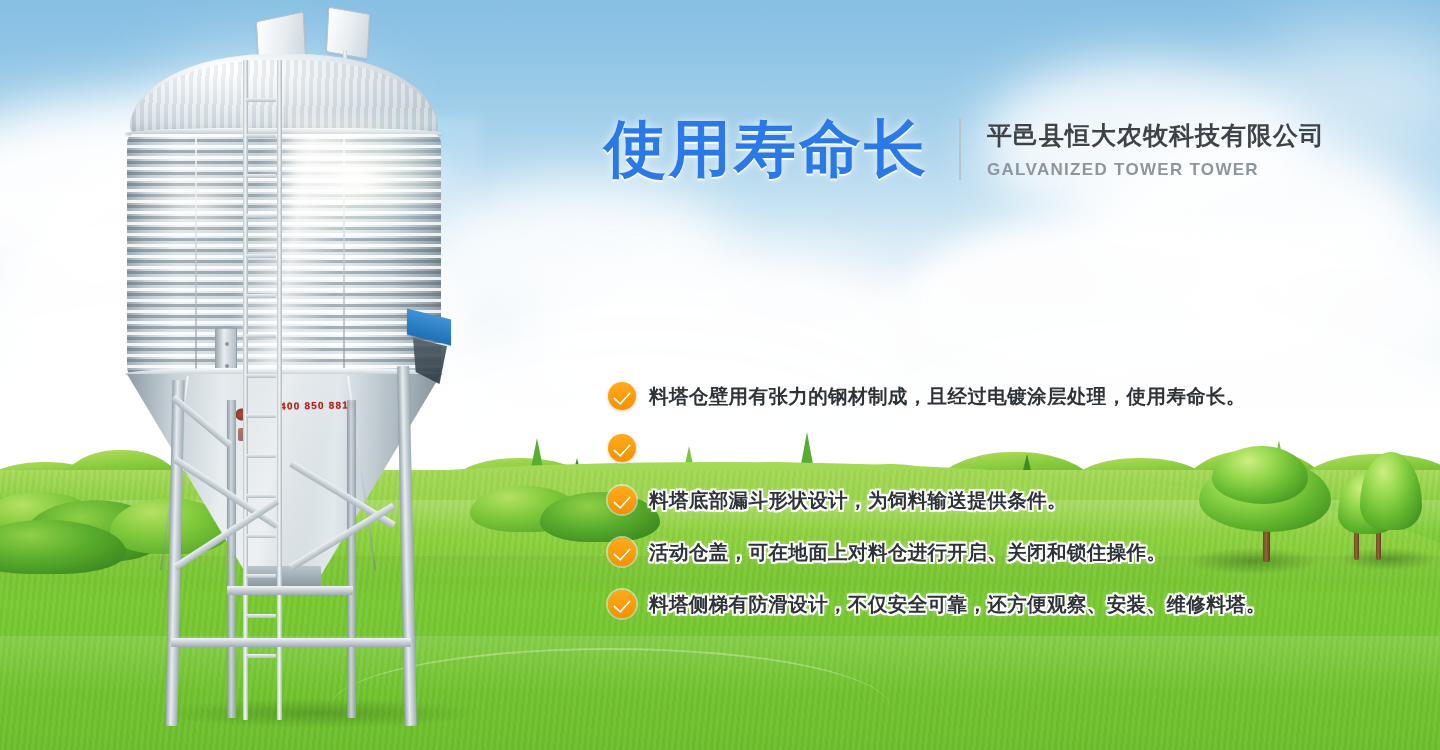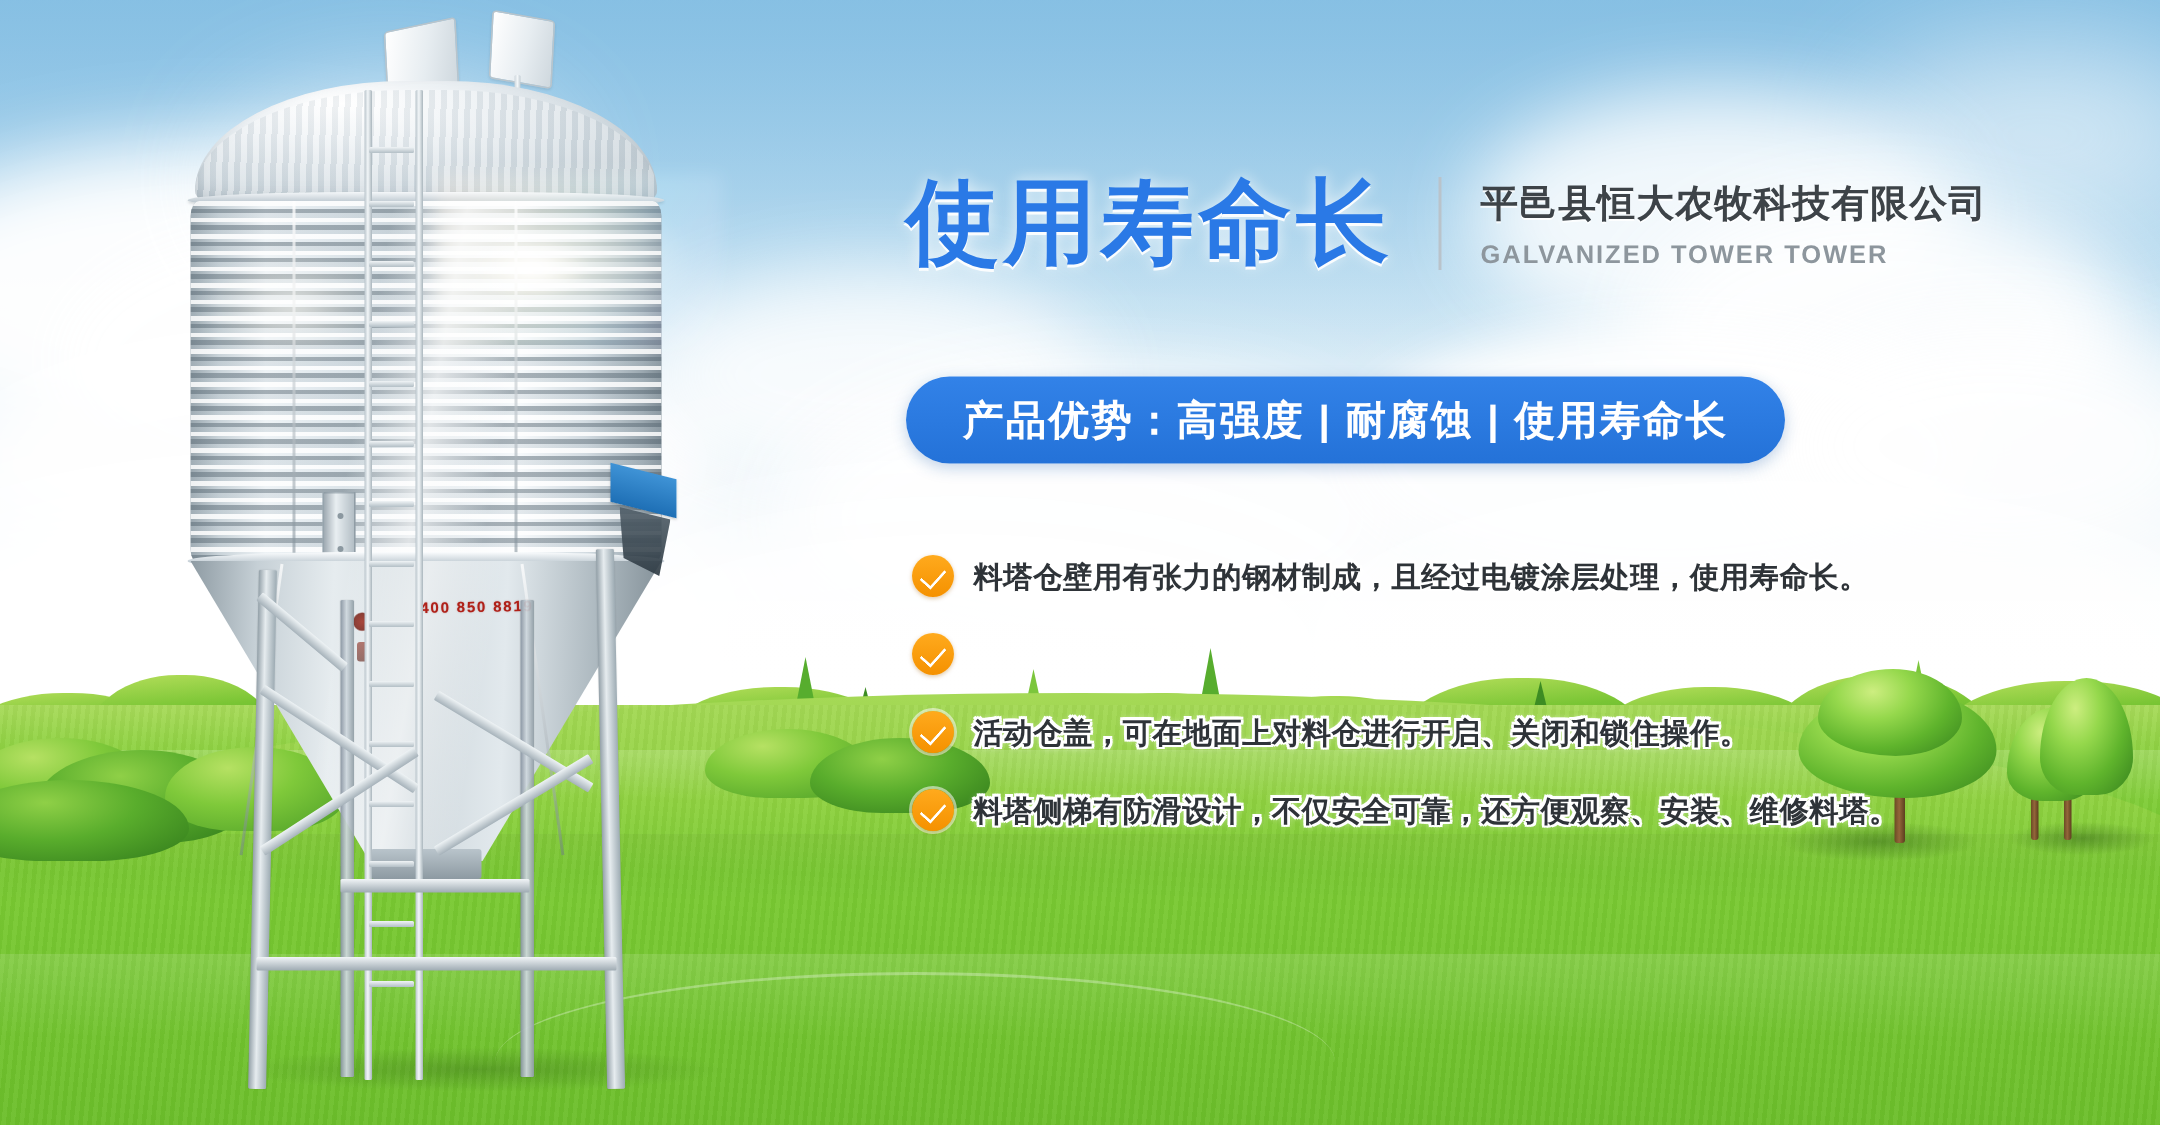--- a/index.html
+++ b/index.html
@@ -348,21 +348,21 @@
   }
   .pill-text{
     color:#ffffff; font-size:27px; font-weight:bold; letter-spacing:1.5px; white-space:nowrap;
   }
 
   .features{
     position:absolute; left:608px; top:358px; width:700px;
     display:flex; flex-direction:column;
   }
   .feat{
-    display:flex; align-items:center; gap:13px; height:52px;
+    display:flex; align-items:flex-end; gap:13px; height:52px;
   }
   .check{
     flex:0 0 auto; width:28px; height:28px; border-radius:50%;
     background:linear-gradient(180deg,#ffaa1d,#f59100);
     box-shadow:0 1px 3px rgba(160,95,0,.35), 0 0 0 2px rgba(255,255,255,.55);
     position:relative;
   }
   .check::after{
     content:""; position:absolute; left:9px; top:6px;
     width:8px; height:14px; border:solid #ffffff; border-width:0 2.6px 2.6px 0;
@@ -536,35 +536,36 @@
 
   <div class="headline-row">
     <div class="headline">使用寿命长</div>
     <div class="hl-divider"></div>
     <div class="co-block">
       <div class="co-name">平邑县恒大农牧科技有限公司</div>
       <div class="co-sub">GALVANIZED TOWER TOWER</div>
     </div>
   </div>
 
-  <div class="pill">
-    <span class="pill-text">产品优势：高强度 | 耐腐蚀 | 使用寿命长</span>
-  </div>
 
   <div class="features">
 
     <div class="feat">
       <span class="check"></span>
       <span class="feat-text">料塔仓壁用有张力的钢材制成，且经过电镀涂层处理，使用寿命长。</span>
     </div>
 
     <div class="feat">
       <span class="check"></span>
     </div>
 
+    <div class="feat">
+      <span class="check"></span>
+      <span class="feat-text">料塔底部漏斗形状设计，为饲料输送提供条件。</span>
+    </div>
 
     <div class="feat">
       <span class="check"></span>
       <span class="feat-text">活动仓盖，可在地面上对料仓进行开启、关闭和锁住操作。</span>
     </div>
 
     <div class="feat">
       <span class="check"></span>
       <span class="feat-text">料塔侧梯有防滑设计，不仅安全可靠，还方便观察、安装、维修料塔。</span>
     </div>

